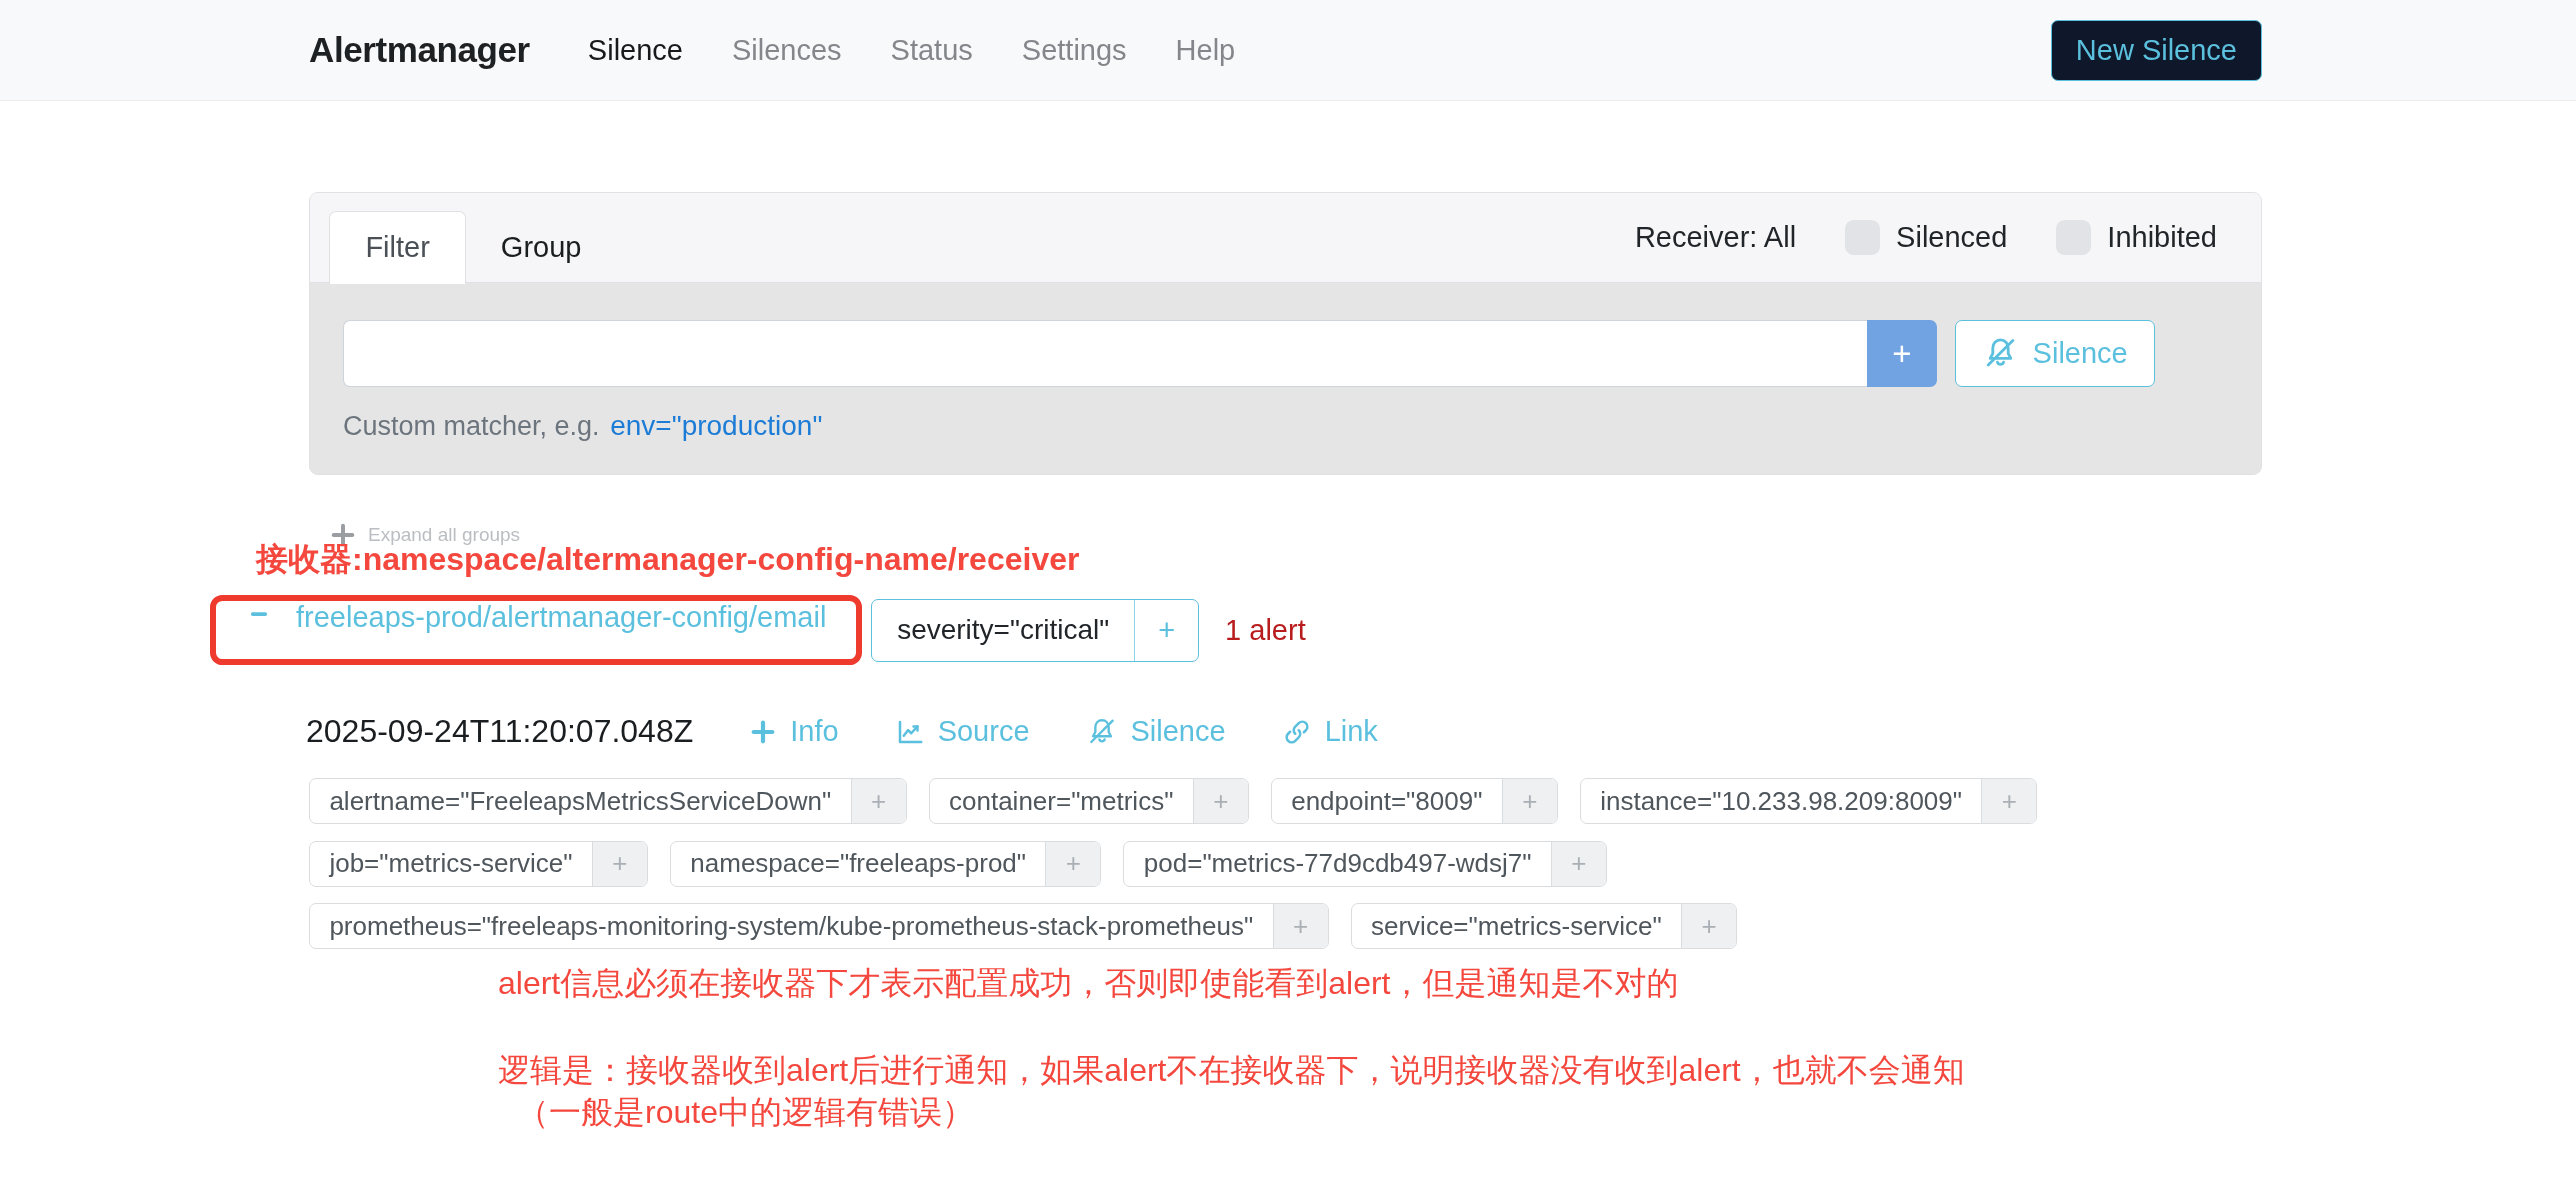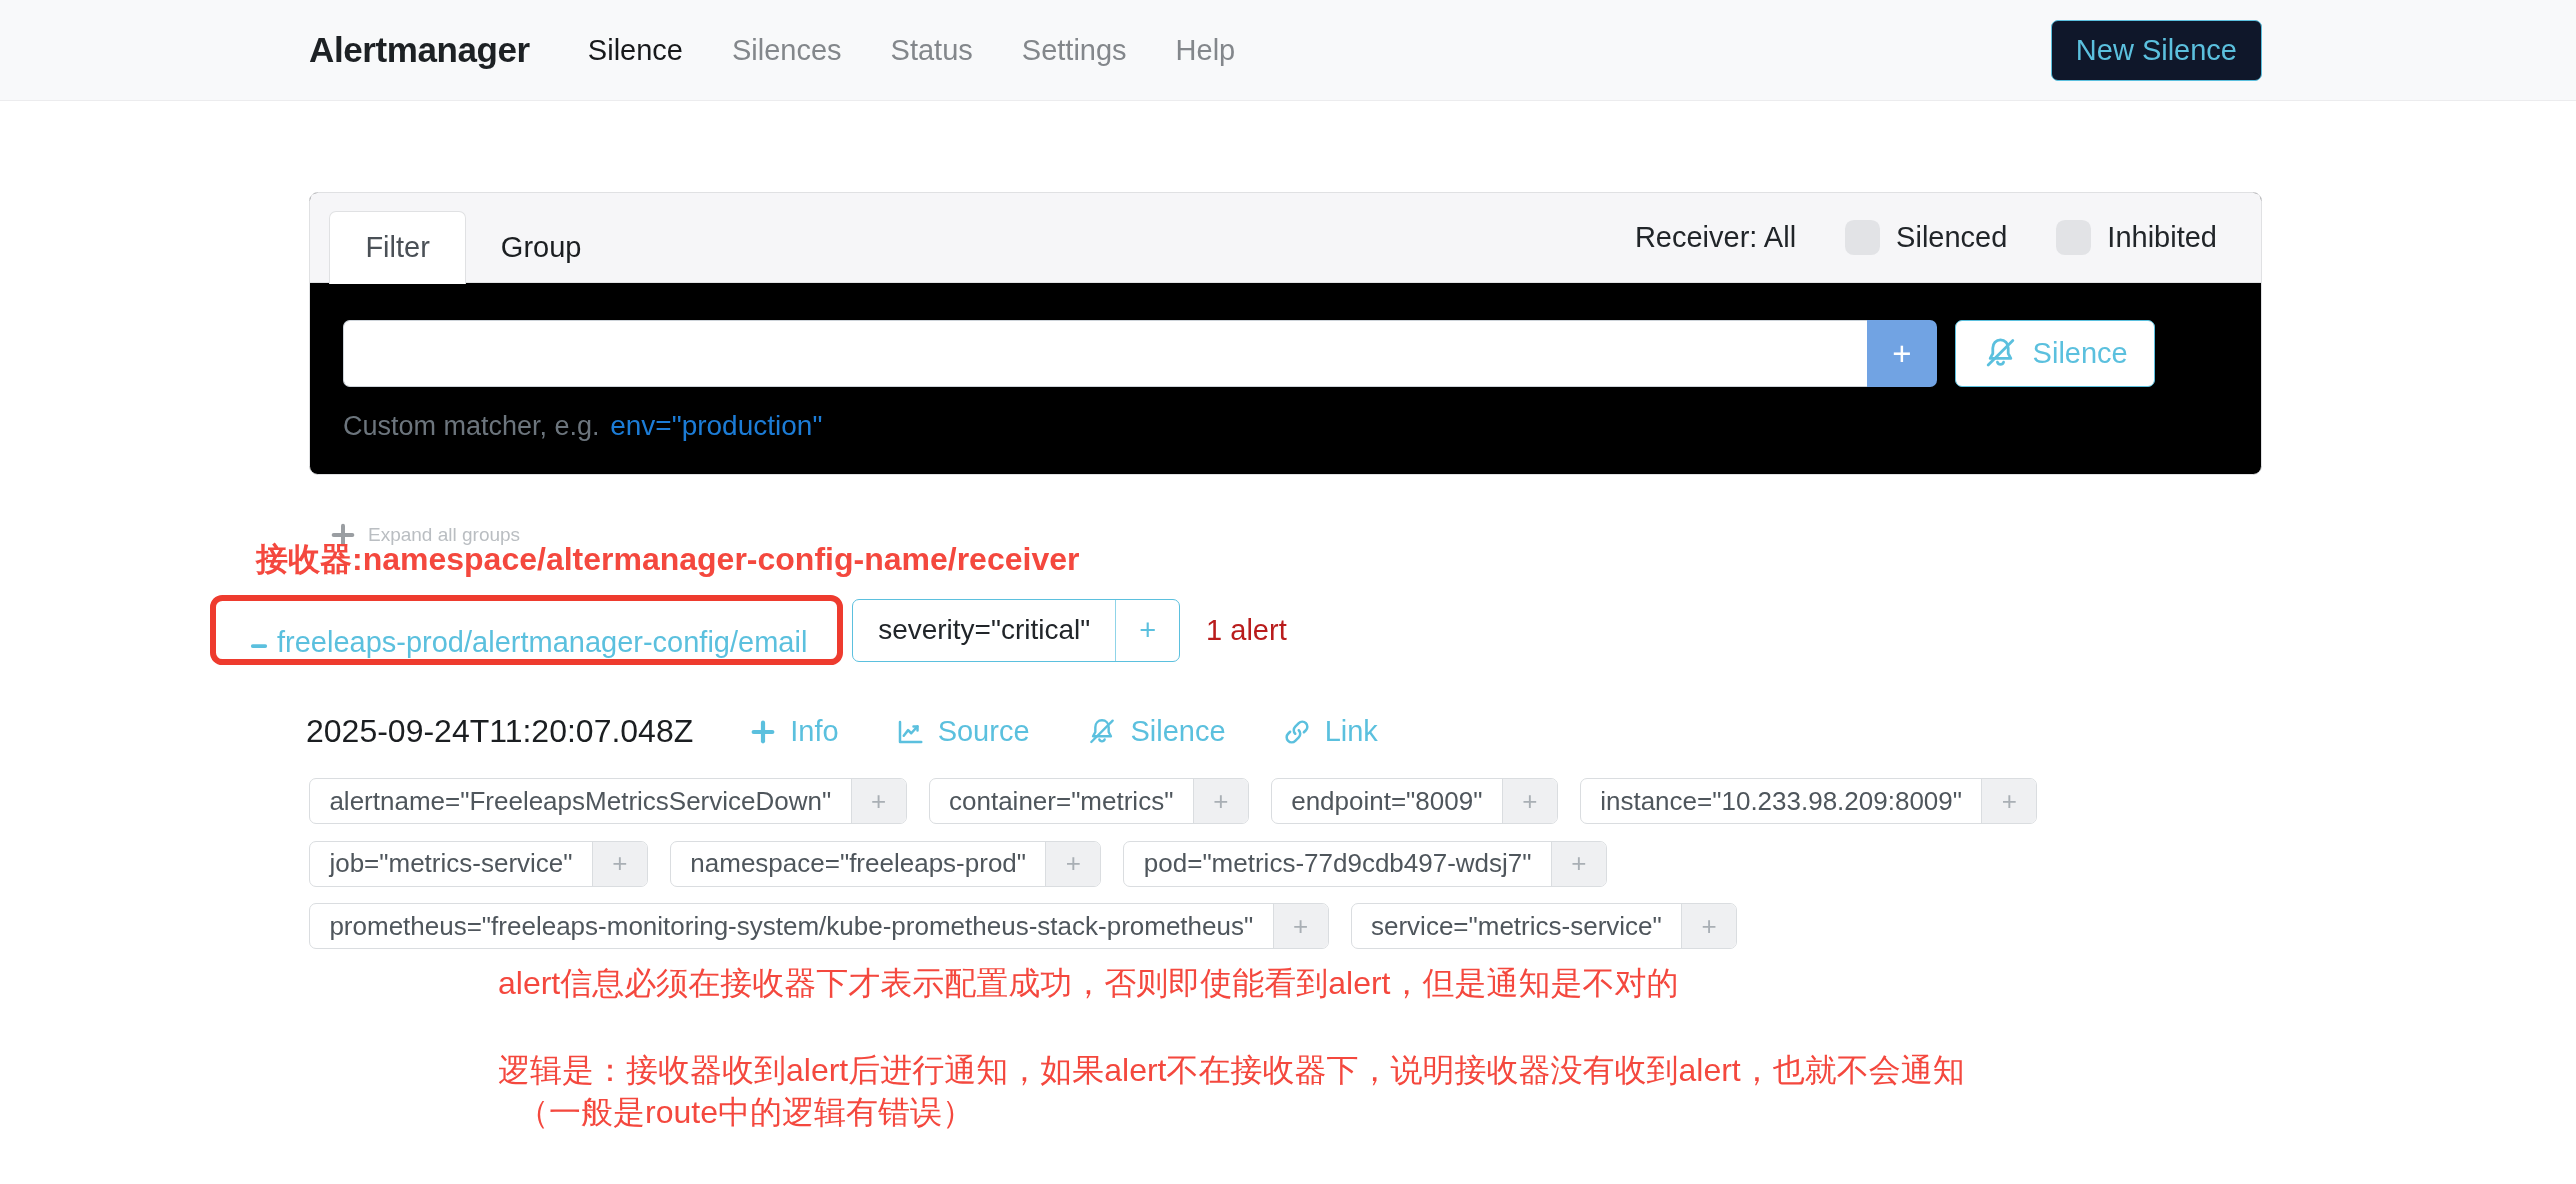--- a/index.html
+++ b/index.html
@@ -21,21 +21,21 @@
   .nav-link.active { color:#17191b; }
   .new-silence-btn {
     margin-left:auto; background:#0f172a; border:1.8px solid #5bc0de; color:#5bc0de;
     border-radius:7px; font-size:29px; padding:13px 24px; cursor:pointer;
     font-family:inherit;
   }
 
   
   .card {
     position:absolute; left:309px; top:192px; width:1953px; height:283px;
-    background:#000000; border:1.8px solid #e0e1e3; border-radius:8.8px;
+    background:#e5e5e5; border:1.8px solid #e0e1e3; border-radius:8.8px;
   }
   .card-header {
     position:relative; height:90px; background:#f6f6f8;
     border-bottom:1.8px solid #e0e1e3; border-radius:7px 7px 0 0;
   }
   .tabs { position:absolute; left:19.4px; top:17.6px; bottom:-1.8px; display:flex; }
   .tab { display:flex; align-items:center; padding:0 35px; font-size:29px; color:#1b1e21; cursor:pointer; }
   .tab.active {
     background:#fff; border:1.8px solid #e0e1e3; border-bottom:none;
     border-radius:7px 7px 0 0; color:#4a5056;
@@ -75,21 +75,21 @@
   .expand-groups .icon { color:#9a9ea2; }
 
   .annotation-receiver-note {
     position:absolute; left:256px; top:538px; font-size:32px; font-weight:700; color:#f4483e;
   }
 
   
   .receiver-row { position:absolute; left:210px; top:595px; display:flex; align-items:center; }
   .red-box {
     border:6.2px solid #ee3b2e; border-radius:12.3px; height:70px; padding:0 30px;
-    display:flex; align-items:flex-end; gap:5px; color:#5bc0de; font-size:29px;
+    display:flex; align-items:flex-start; gap:24px; color:#5bc0de; font-size:29px;
   }
   .receiver-link { color:#5bc0de; cursor:pointer; }
   .severity-group {
     margin-left:8.8px; height:63px; border:1.8px solid #5bc0de; border-radius:7px;
     display:flex; align-items:stretch; background:#fff;
   }
   .severity-text { padding:0 25px; display:flex; align-items:center; font-size:28px; color:#212529; cursor:pointer; }
   .severity-plus {
     padding:0 23px; display:flex; align-items:center; color:#5bc0de; font-size:29px;
     border-left:1.8px solid #8fd4e8; cursor:pointer;

